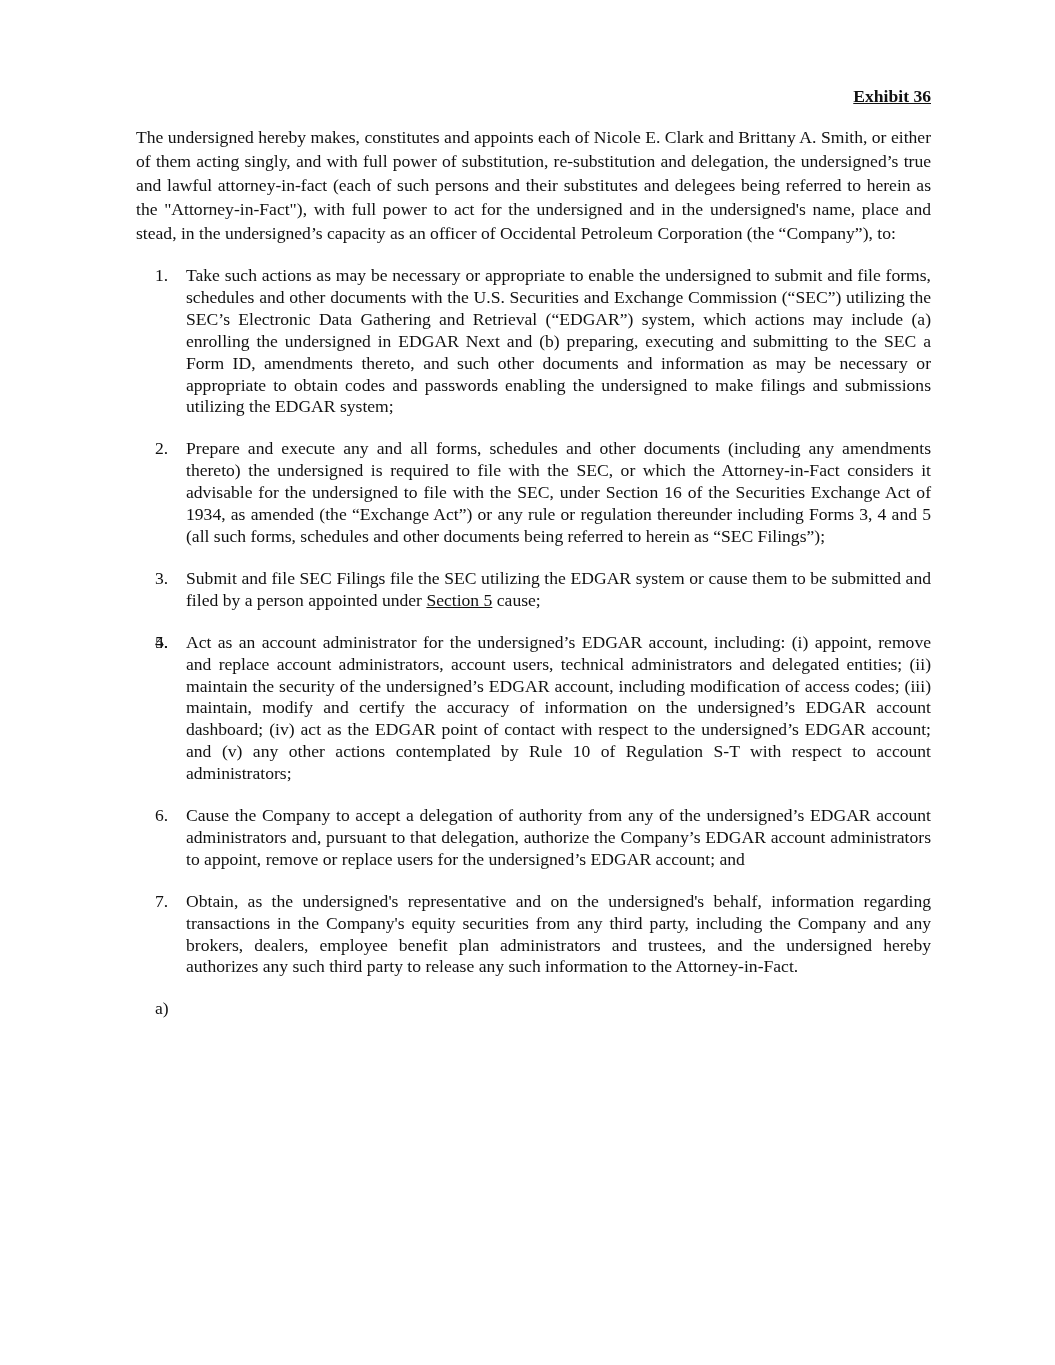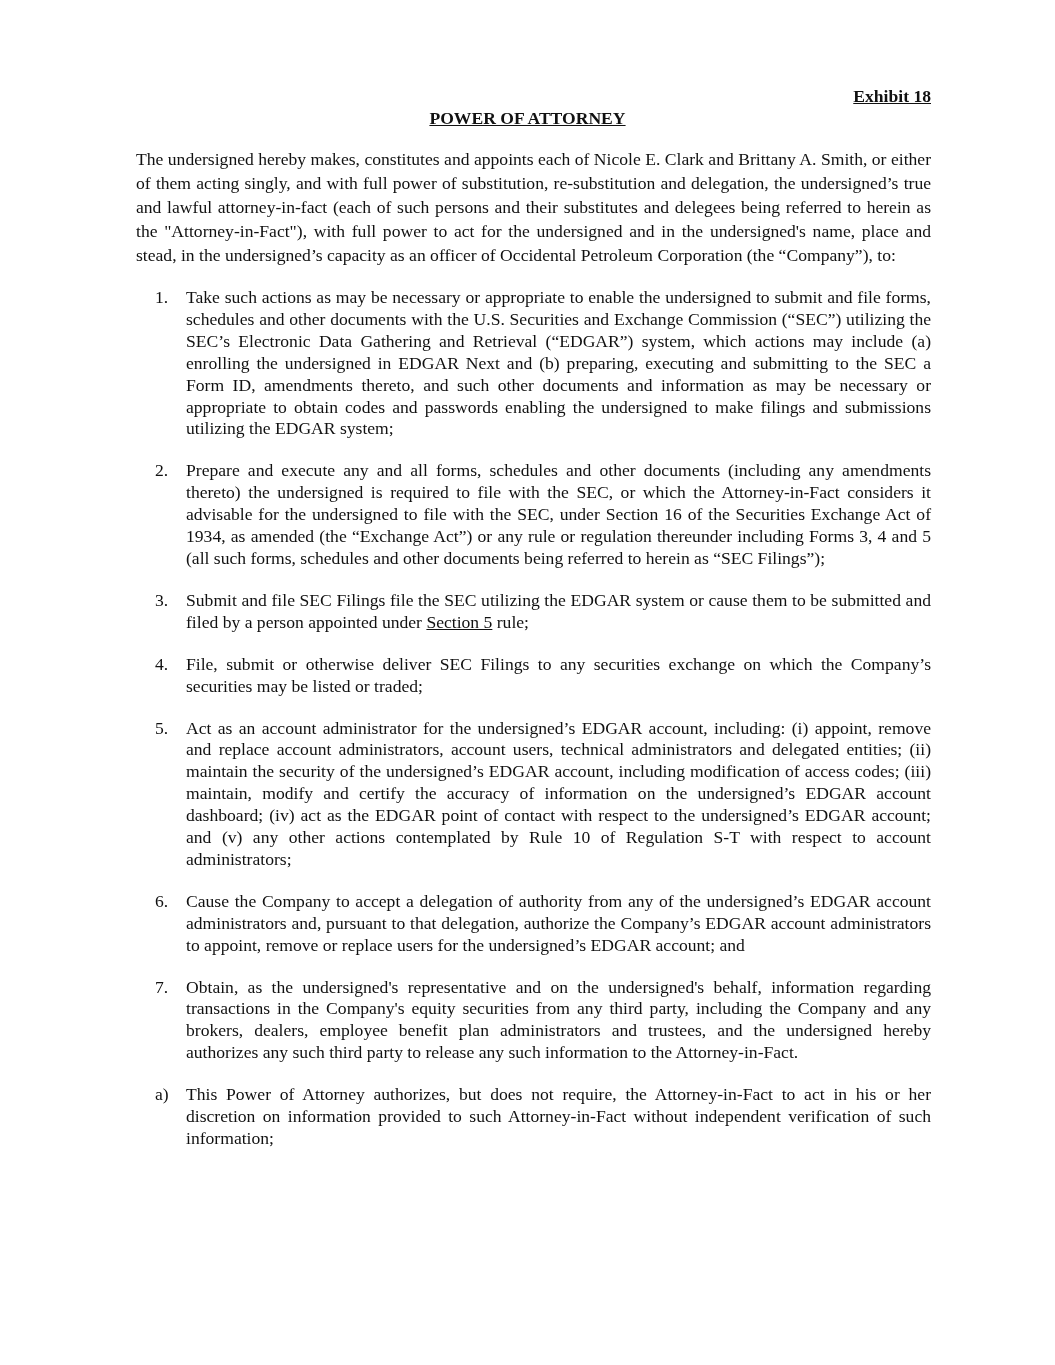--- a/index.html
+++ b/index.html
@@ -64,56 +64,53 @@
     margin: 20px 0 0 0;
     line-height: 24px;
   }
   .alpha-list .item { margin-top: 20px; }
   .u { text-decoration: underline; margin-top: 16px; }
 </style>
 </head>
 <body>
 
 <div class="page">
-  <p class="exhibit">Exhibit 18</p>
-  <p class="title">POWER OF ATTORNEY</p>
+  <p class="exhibit">Exhibit 36</p>
 
   <p class="intro">The undersigned hereby makes, constitutes and appoints each of Nicole E. Clark and Brittany A. Smith, or either of them acting singly, and with full power of substitution, re-substitution and delegation, the undersigned’s true and lawful attorney-in-fact (each of such persons and their substitutes and delegees being referred to herein as the "Attorney-in-Fact"), with full power to act for the undersigned and in the undersigned's name, place and stead, in the undersigned’s capacity as an officer of Occidental Petroleum Corporation (the “Company”), to:</p>
 
   <ol class="num-list">
     <li class="item">
       <span class="marker">1.</span>
       <span>Take such actions as may be necessary or appropriate to enable the undersigned to submit and file forms, schedules and other documents with the U.S. Securities and Exchange Commission (“SEC”) utilizing the SEC’s Electronic Data Gathering and Retrieval (“EDGAR”) system, which actions may include (a) enrolling the undersigned in EDGAR Next and (b) preparing, executing and submitting to the SEC a Form ID, amendments thereto, and such other documents and information as may be necessary or appropriate to obtain codes and passwords enabling the undersigned to make filings and submissions utilizing the EDGAR system;</span>
     </li>
     <li class="item">
       <span class="marker">2.</span>
       <span>Prepare and execute any and all forms, schedules and other documents (including any amendments thereto) the undersigned is required to file with the SEC, or which the Attorney-in-Fact considers it advisable for the undersigned to file with the SEC, under Section 16 of the Securities Exchange Act of 1934, as amended (the “Exchange Act”) or any rule or regulation thereunder including Forms 3, 4 and 5 (all such forms, schedules and other documents being referred to herein as “SEC Filings”);</span>
     </li>
     <li class="item">
       <span class="marker">3.</span>
-      <span><span>Submit and file SEC Filings file the SEC utilizing the EDGAR system or cause them to be submitted and filed by a person appointed under </span><span class="u">Section 5</span><span> rule;</span></span>
+      <span><span>Submit and file SEC Filings file the SEC utilizing the EDGAR system or cause them to be submitted and filed by a person appointed under </span><span class="u">Section 5</span><span> cause;</span></span>
     </li>
     <li class="item">
       <span class="marker">4.</span>
-      <span>File, submit or otherwise deliver SEC Filings to any securities exchange on which the Company’s securities may be listed or traded;</span>
     </li>
     <li class="item">
       <span class="marker">5.</span>
       <span>Act as an account administrator for the undersigned’s EDGAR account, including: (i) appoint, remove and replace account administrators, account users, technical administrators and delegated entities; (ii) maintain the security of the undersigned’s EDGAR account, including modification of access codes; (iii) maintain, modify and certify the accuracy of information on the undersigned’s EDGAR account dashboard; (iv) act as the EDGAR point of contact with respect to the undersigned’s EDGAR account; and (v) any other actions contemplated by Rule 10 of Regulation S-T with respect to account administrators;</span>
     </li>
     <li class="item">
       <span class="marker">6.</span>
       <span>Cause the Company to accept a delegation of authority from any of the undersigned’s EDGAR account administrators and, pursuant to that delegation, authorize the Company’s EDGAR account administrators to appoint, remove or replace users for the undersigned’s EDGAR account; and</span>
     </li>
     <li class="item">
       <span class="marker">7.</span>
       <span>Obtain, as the undersigned's representative and on the undersigned's behalf, information regarding transactions in the Company's equity securities from any third party, including the Company and any brokers, dealers, employee benefit plan administrators and trustees, and the undersigned hereby authorizes any such third party to release any such information to the Attorney-in-Fact.</span>
     </li>
   </ol>
 
 
   <ol class="alpha-list">
     <li class="item">
       <span class="marker">a)</span>
-      <span>This Power of Attorney authorizes, but does not require, the Attorney-in-Fact to act in his or her discretion on information provided to such Attorney-in-Fact without independent verification of such information;</span>
     </li>
   </ol>
 </div>
 
 </body></html>

